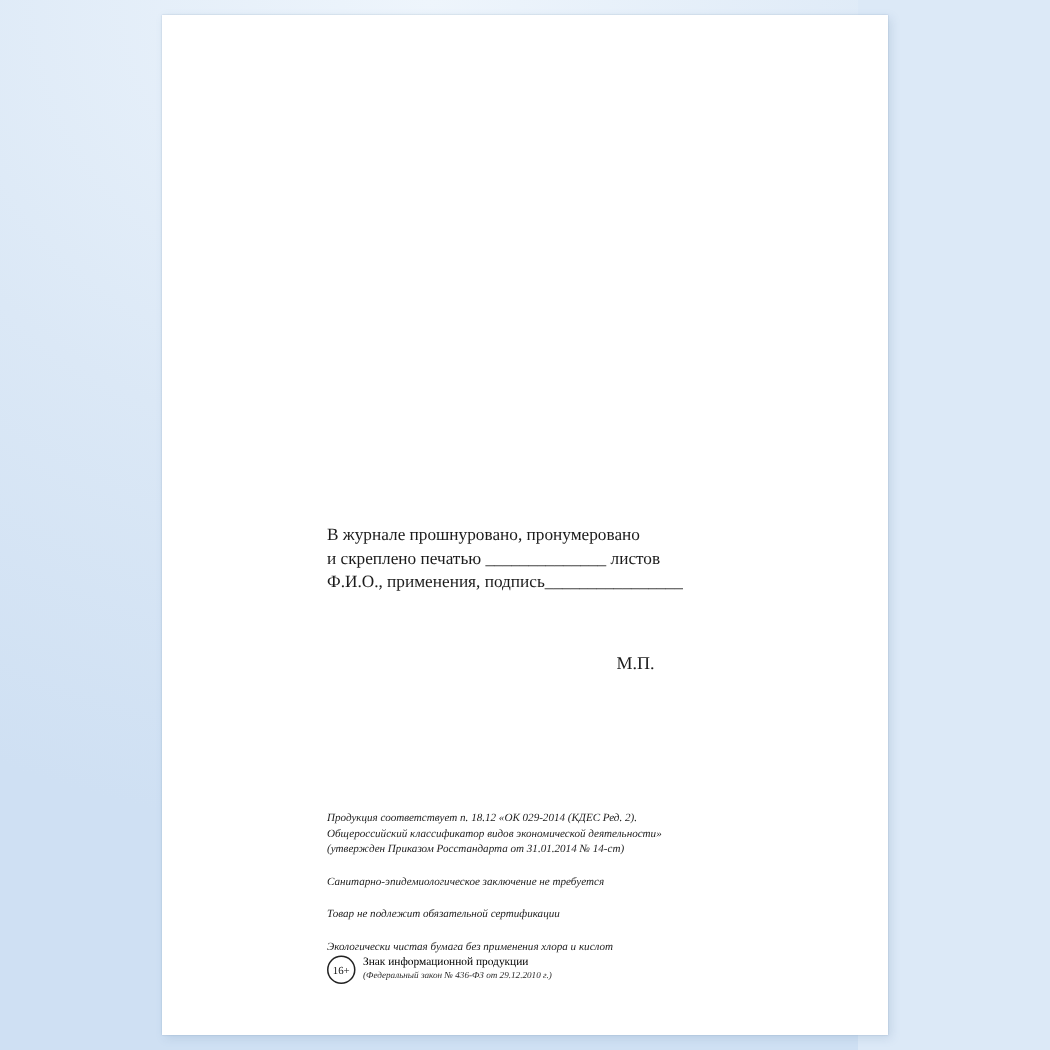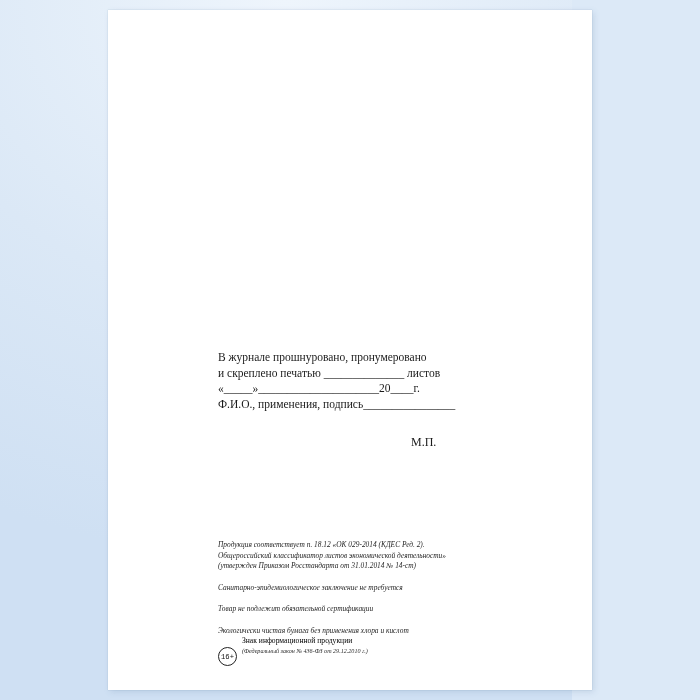--- a/index.html
+++ b/index.html
@@ -87,24 +87,24 @@
   }
   #age-badge {
     width: 17px;
     height: 17px;
     border: 1.1px solid #222;
     border-radius: 50%;
     display: flex;
     align-items: center;
     justify-content: center;
     font-size: 7.2px;
-    font-family: Liberation Mono, monospace;
+    font-family: Liberation Serif, serif;
     color: #111;
     flex: none;
-    margin-top: 11px;
+    margin-top: 1px;
   }
   #info-text {
     font-size: 7.6px;
     line-height: 10px;
   }
   #info-text .sub {
     font-size: 6.1px;
     font-style: italic;
     color: #2a2a2a;
   }
@@ -114,30 +114,29 @@
 
 <div id="stage">
 
   <div id="bg-gradient"></div>
 
   <div id="page-sheet">
 
     <div class="block" id="seal-block">
       <div class="line">В журнале прошнуровано, пронумеровано</div>
       <div class="line">и скреплено печатью ______________ листов</div>
-      <div class="line">«_____»_____________________20____г.</div>
       <div class="line">Ф.И.О., применения, подпись________________</div>
     </div>
 
     <div class="block" id="mp-line">М.П.</div>
 
     <div class="block" id="legal-block">
       <div class="group">
         <p>Продукция соответствует п. 18.12 «ОК 029-2014 (КДЕС Ред. 2).</p>
-        <p>Общероссийский классификатор листов экономической деятельности»</p>
+        <p>Общероссийский классификатор видов экономической деятельности»</p>
         <p class="italic">(утвержден Приказом Росстандарта от 31.01.2014 № 14-ст)</p>
       </div>
       <div class="group">
         <p>Санитарно-эпидемиологическое заключение не требуется</p>
       </div>
       <div class="group">
         <p>Товар не подлежит обязательной сертификации</p>
       </div>
       <div class="group">
         <p>Экологически чистая бумага без применения хлора и кислот</p>

